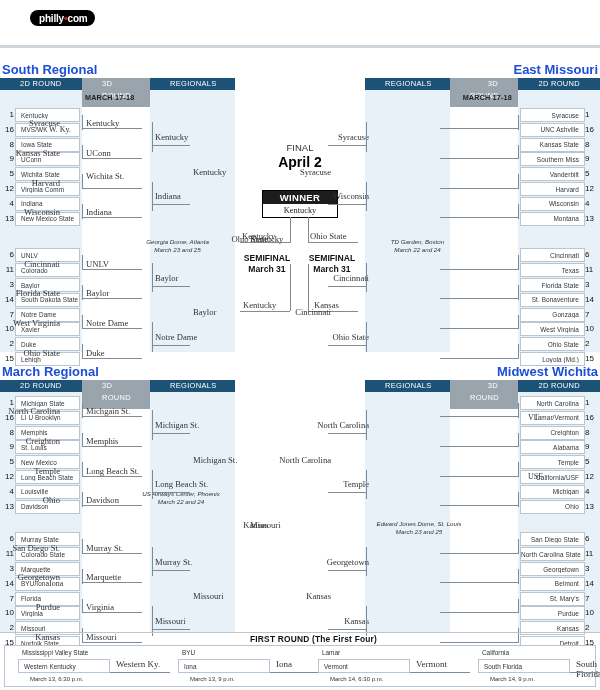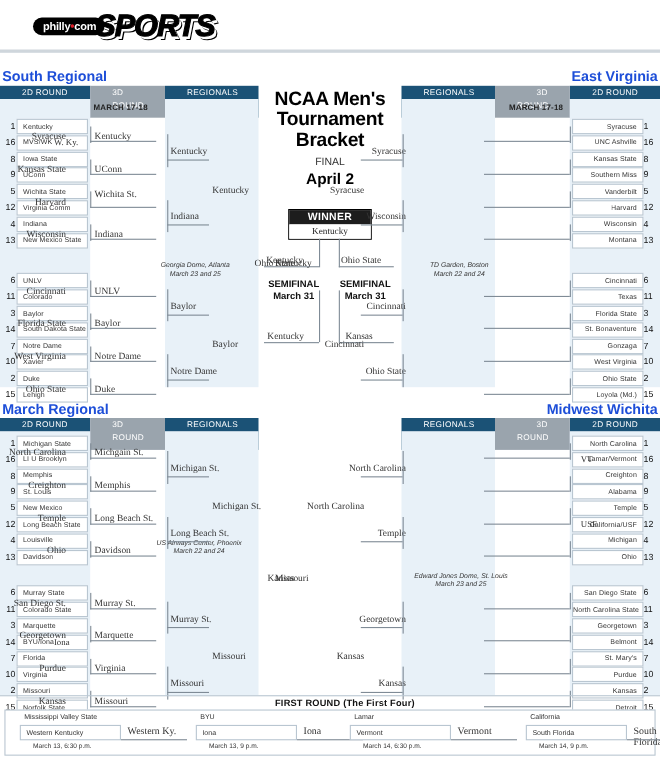--- a/index.html
+++ b/index.html
@@ -117,62 +117,56 @@
   .divider { position:absolute; background:#b9c6d1; height:1px; }
 </style>
 </head>
 <body>
 
 <div class="page">
 
   <div class="masthead">
     <div class="philly-logo">
       <span class="philly-pill"><span>philly</span><span class="dot">•</span><span>com</span></span>
-      <span class="sports-word">SPORTS</span>
     </div>
     <div class="rule"></div>
   </div>
 
   <div class="region-title" style="left:2px; top:62px;">South Regional</div>
   <div class="hdr navy" style="left:0; top:78px; width:82px;">2D ROUND</div>
   <div class="hdr gray" style="left:82px; top:78px; width:68px;">3D ROUND</div>
   <div class="hdr navy" style="left:150px; top:78px; width:85px;">REGIONALS</div>
   <div class="datelabel" style="left:3px; top:93px;">MARCH 15-16</div>
   <div class="datelabel" style="left:85px; top:93px;">MARCH 17-18</div>
   <div class="shade" style="left:0; top:90px; width:82px; height:262px;"></div>
   <div class="shade" style="left:150px; top:90px; width:85px; height:262px;"></div>
 
   <div class="region-title" style="left:2px; top:364px;">March Regional</div>
   <div class="hdr navy" style="left:0; top:380px; width:82px;">2D ROUND</div>
   <div class="hdr gray" style="left:82px; top:380px; width:68px;">3D ROUND</div>
   <div class="hdr navy" style="left:150px; top:380px; width:85px;">REGIONALS</div>
   <div class="shade" style="left:0; top:392px; width:82px; height:240px;"></div>
   <div class="shade" style="left:150px; top:392px; width:85px; height:240px;"></div>
 
-  <div class="region-title" style="right:2px; top:62px; text-align:right;">East Virginia</div>
+  <div class="region-title" style="right:2px; top:62px; text-align:right;">East Missouri</div>
   <div class="hdr navy r-align" style="right:0; top:78px; width:82px;">2D ROUND</div>
   <div class="hdr gray r-align" style="right:82px; top:78px; width:68px;">3D ROUND</div>
   <div class="hdr navy r-align" style="right:150px; top:78px; width:85px;">REGIONALS</div>
   <div class="datelabel" style="right:7px; top:93px;">MARCH 15-16</div>
   <div class="datelabel" style="right:88px; top:93px;">MARCH 17-18</div>
   <div class="shade" style="right:0; top:90px; width:82px; height:262px;"></div>
   <div class="shade" style="right:150px; top:90px; width:85px; height:262px;"></div>
 
   <div class="region-title" style="right:2px; top:364px; text-align:right;">Midwest Wichita</div>
   <div class="hdr navy r-align" style="right:0; top:380px; width:82px;">2D ROUND</div>
   <div class="hdr gray r-align" style="right:82px; top:380px; width:68px;">3D ROUND</div>
   <div class="hdr navy r-align" style="right:150px; top:380px; width:85px;">REGIONALS</div>
   <div class="shade" style="right:0; top:392px; width:82px; height:240px;"></div>
   <div class="shade" style="right:150px; top:392px; width:85px; height:240px;"></div>
 
-  <div class="center-title" style="left:235px; top:80px; width:130px;">
-    <div>NCAA Men's</div>
-    <div>Tournament</div>
-    <div>Bracket</div>
-  </div>
   <div class="final-label" style="left:235px; top:142px; width:130px;">FINAL</div>
   <div class="final-date" style="left:235px; top:154px; width:130px;">April 2</div>
   <div class="winner-box" style="left:262px; top:190px; width:76px;">
     <div class="winner-head">WINNER</div>
     <div class="winner-name">Kentucky</div>
   </div>
 
   <div class="win" style="left:242px; top:231px;">Kentucky</div>
   <div class="win" style="left:310px; top:231px;">Ohio State</div>
   <div class="ln h" style="left:240px; top:242px; width:50px;"></div>

